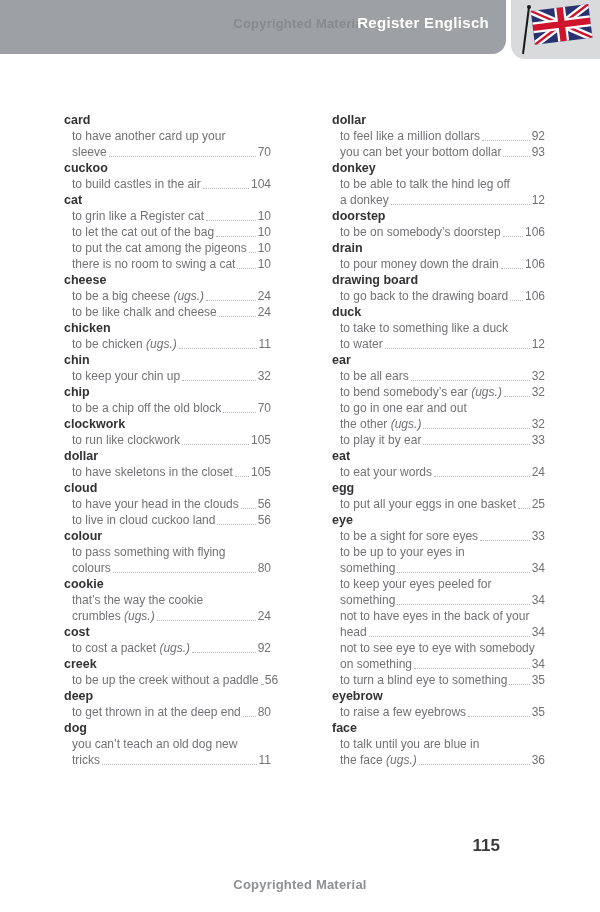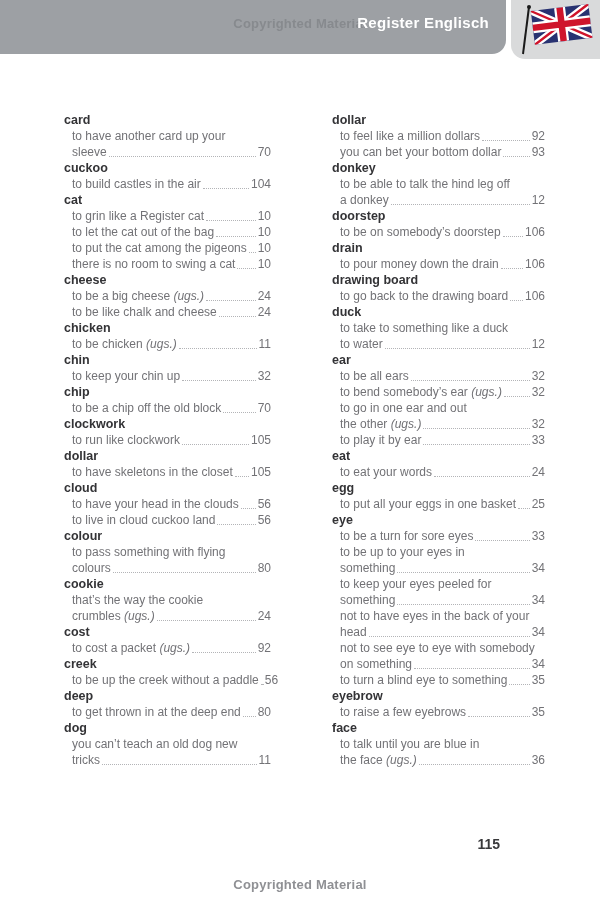--- a/index.html
+++ b/index.html
@@ -66,21 +66,21 @@
     flex: 1 1 auto;
     min-width: 2px;
     border-bottom: 1.6px dotted #b3b4b7;
     margin: 0 2px 3px 2px;
   }
   .entry-page { flex: 0 0 auto; }
 
   
   .page-number {
     position: absolute; top: 836px; right: 100px;
-    font-size: 14px; font-weight: bold;
+    font-size: 17px; font-weight: bold;
     color: #39393b;
   }
   .watermark-bottom {
     position: absolute; left: 0; top: 877px; width: 600px;
     text-align: center;
     font-size: 13px; font-weight: bold;
     color: #8f9094;
     letter-spacing: 0.2px;
   }
 </style>
@@ -331,21 +331,21 @@
         <span class="entry-page">24</span>
       </div>
       <div class="headword">egg</div>
       <div class="entry-line">
         <span class="entry-text">to put all your eggs in one basket</span>
         <span class="leader"></span>
         <span class="entry-page">25</span>
       </div>
       <div class="headword">eye</div>
       <div class="entry-line">
-        <span class="entry-text">to be a turn for sore eyes</span>
+        <span class="entry-text">to be a sight for sore eyes</span>
         <span class="leader"></span>
         <span class="entry-page">33</span>
       </div>
       <div class="entry-line">
         <span class="entry-text">to be up to your eyes in</span>
       </div>
       <div class="entry-line">
         <span class="entry-text">something</span>
         <span class="leader"></span>
         <span class="entry-page">34</span>

